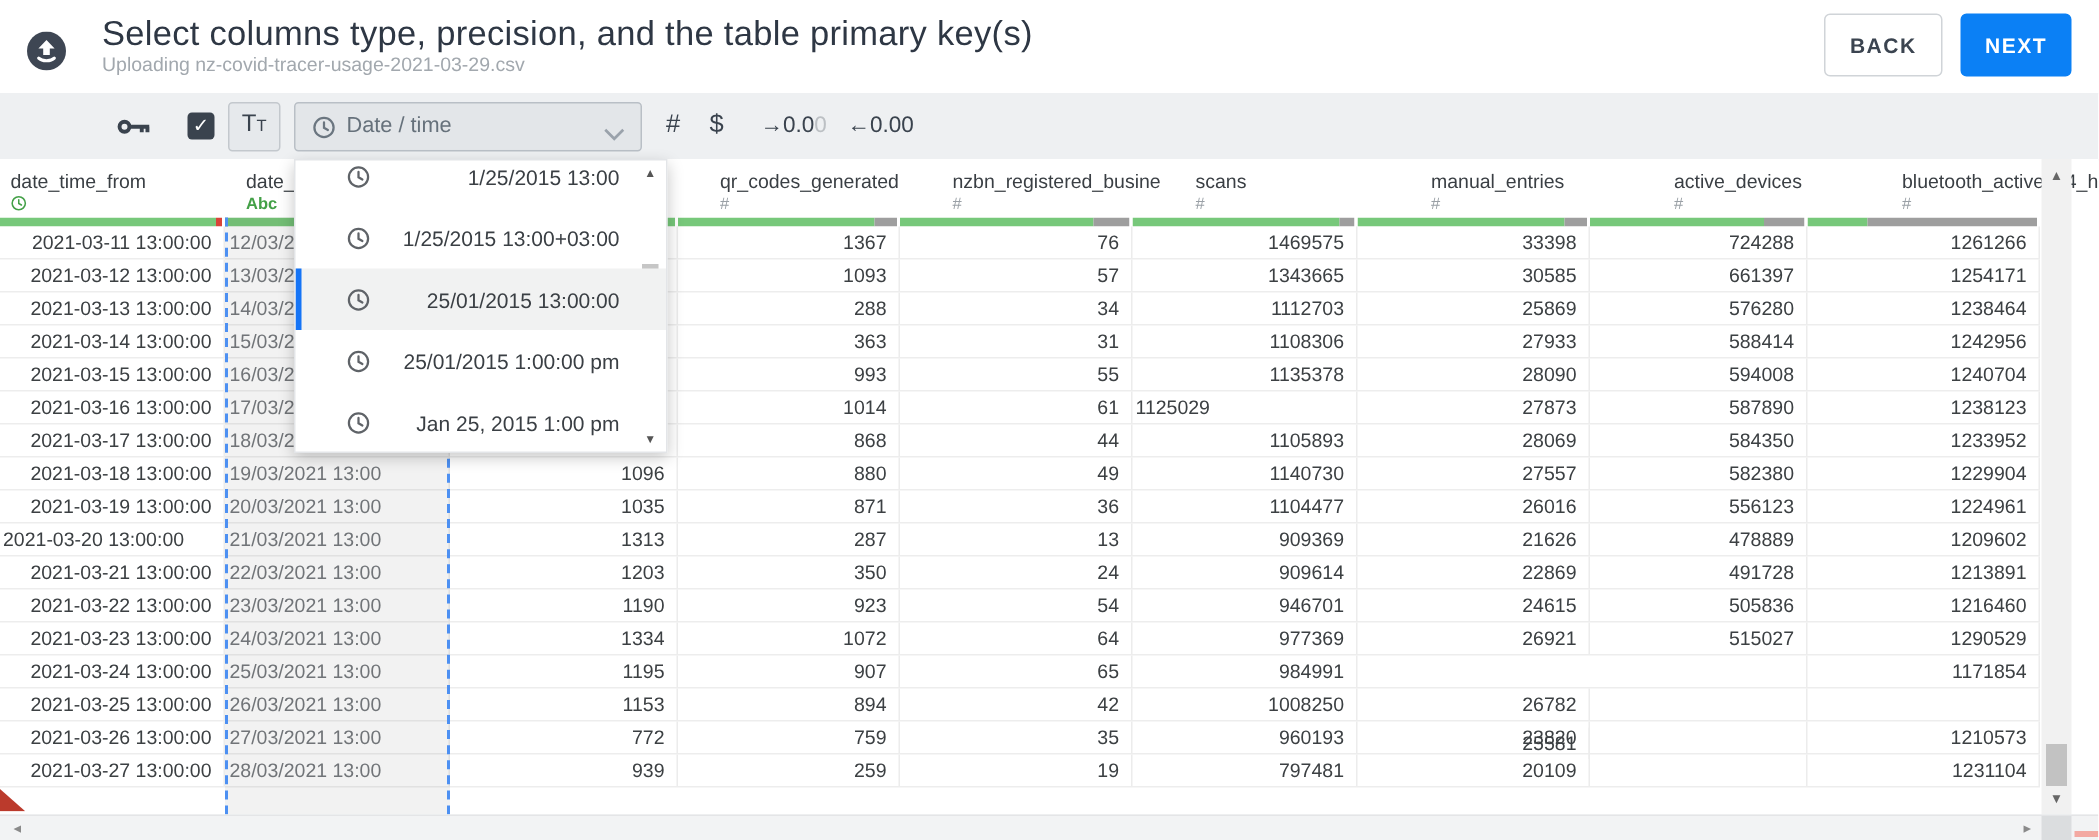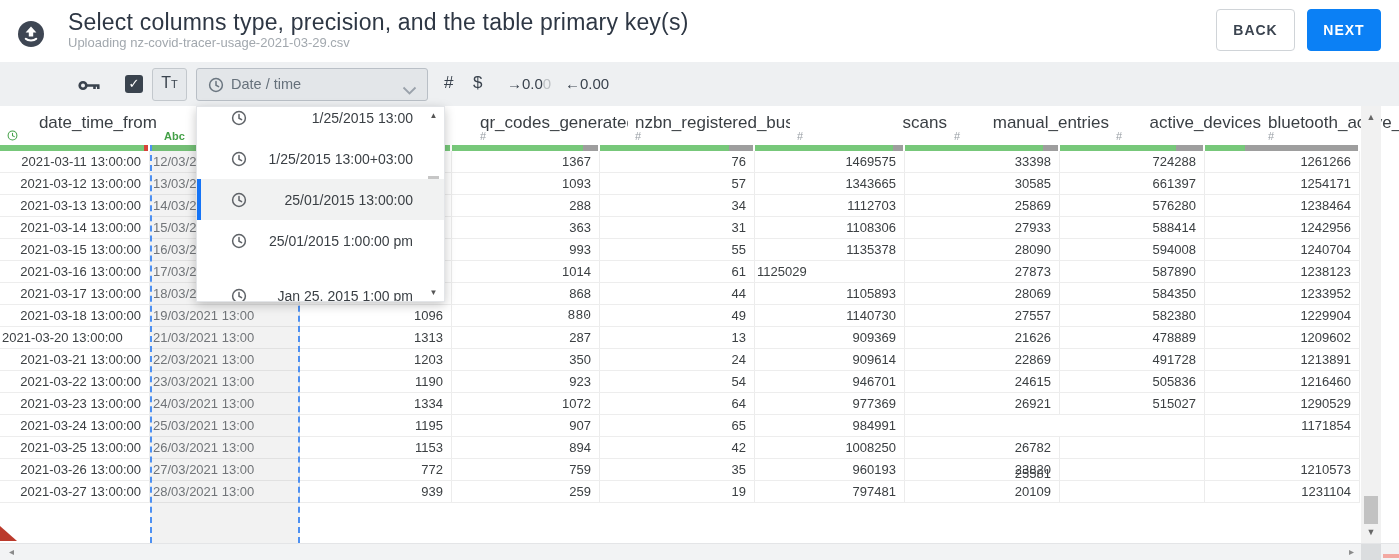--- a/index.html
+++ b/index.html
@@ -28,21 +28,21 @@
           border-radius:3px;}
   .select .clk{position:absolute;left:11px;top:8px;}
   .select .val{position:absolute;left:34px;top:7px;font-size:14.5px;color:#66717b;}
   .select .chev{position:absolute;right:10px;top:12px;}
   .tbi{position:absolute;top:11px;font-size:17px;color:#3a434e;}
   .dec{position:absolute;top:13px;font-size:15px;color:#3a434e;}
   .dec .muted{color:#bcc0c4;}
   
   .thead{position:absolute;left:0;top:106px;height:39px;display:flex;background:#fff;}
   .th{position:relative;height:39px;padding:7px 0 0 7px;overflow:hidden;white-space:nowrap;}
-  .th-name{font-size:17px;color:#3a3f44;text-align:right;}
+  .th-name{font-size:13px;color:#3a3f44;}
   .th-badge{position:absolute;left:7px;top:24px;font-size:11px;font-weight:bold;}
   .tbars{position:absolute;left:0;top:145px;height:6px;display:flex;}
   .bar{height:6px;display:flex;margin-right:2px;overflow:hidden;}
   .bar span{height:6px;display:block;}
   .tbody{position:absolute;left:0;top:151px;}
   .tr{display:flex;height:22px;box-sizing:border-box;border-bottom:1px solid #ededed;}
   .td{box-sizing:border-box;height:21px;line-height:21px;font-size:13px;color:#3c4043;
       white-space:nowrap;overflow:hidden;border-right:1px solid #ececec;}
   .td.sel{color:#75797d;}
   
@@ -271,26 +271,37 @@
         <div class="td" style="width: 155px; text-align: right; padding: 0px 8px 0px 2px;">44</div>
         <div class="td" style="width: 150px; text-align: right; padding: 0px 8px 0px 2px;">1105893</div>
         <div class="td" style="width: 155px; text-align: right; padding: 0px 8px 0px 2px;">28069</div>
         <div class="td" style="width: 145px; text-align: right; padding: 0px 8px 0px 2px;">584350</div>
         <div class="td" style="width: 155px; text-align: right; padding: 0px 8px 0px 2px;">1233952</div>
       </div>
       <div class="tr">
         <div class="td" style="width: 150px; text-align: right; padding: 0px 8px 0px 2px;">2021-03-18 13:00:00</div>
         <div class="td sel" style="width: 150px; text-align: left; padding: 0px 2px 0px 3px;">19/03/2021 13:00</div>
         <div class="td" style="width: 152px; text-align: right; padding: 0px 8px 0px 2px;">1096</div>
-        <div class="td" style="width: 148px; text-align: right; padding: 0px 8px 0px 2px; font-family: Liberation Mono, monospace;">880</div>
+        <div class="td" style="width: 148px; text-align: right; padding: 0px 8px 0px 2px;">880</div>
         <div class="td" style="width: 155px; text-align: right; padding: 0px 8px 0px 2px;">49</div>
         <div class="td" style="width: 150px; text-align: right; padding: 0px 8px 0px 2px;">1140730</div>
         <div class="td" style="width: 155px; text-align: right; padding: 0px 8px 0px 2px;">27557</div>
         <div class="td" style="width: 145px; text-align: right; padding: 0px 8px 0px 2px;">582380</div>
         <div class="td" style="width: 155px; text-align: right; padding: 0px 8px 0px 2px;">1229904</div>
+      </div>
+      <div class="tr">
+        <div class="td" style="width: 150px; text-align: right; padding: 0px 8px 0px 2px;">2021-03-19 13:00:00</div>
+        <div class="td sel" style="width: 150px; text-align: left; padding: 0px 2px 0px 3px;">20/03/2021 13:00</div>
+        <div class="td" style="width: 152px; text-align: right; padding: 0px 8px 0px 2px;">1035</div>
+        <div class="td" style="width: 148px; text-align: right; padding: 0px 8px 0px 2px;">871</div>
+        <div class="td" style="width: 155px; text-align: right; padding: 0px 8px 0px 2px;">36</div>
+        <div class="td" style="width: 150px; text-align: right; padding: 0px 8px 0px 2px;">1104477</div>
+        <div class="td" style="width: 155px; text-align: right; padding: 0px 8px 0px 2px;">26016</div>
+        <div class="td" style="width: 145px; text-align: right; padding: 0px 8px 0px 2px;">556123</div>
+        <div class="td" style="width: 155px; text-align: right; padding: 0px 8px 0px 2px;">1224961</div>
       </div>
       <div class="tr">
         <div class="td" style="width: 150px; text-align: left; padding: 0px 8px 0px 2px;">2021-03-20 13:00:00</div>
         <div class="td sel" style="width: 150px; text-align: left; padding: 0px 2px 0px 3px;">21/03/2021 13:00</div>
         <div class="td" style="width: 152px; text-align: right; padding: 0px 8px 0px 2px;">1313</div>
         <div class="td" style="width: 148px; text-align: right; padding: 0px 8px 0px 2px;">287</div>
         <div class="td" style="width: 155px; text-align: right; padding: 0px 8px 0px 2px;">13</div>
         <div class="td" style="width: 150px; text-align: right; padding: 0px 8px 0px 2px;">909369</div>
         <div class="td" style="width: 155px; text-align: right; padding: 0px 8px 0px 2px;">21626</div>
         <div class="td" style="width: 145px; text-align: right; padding: 0px 8px 0px 2px;">478889</div>
@@ -412,21 +423,21 @@
       </div>
       <div class="dd-item" style="top: 113px;">
         <div class="dd-ico">
           <svg width="16" height="16" viewBox="0 0 16 16">
             <circle cx="8" cy="8" r="6.4" stroke="#5f6368" stroke-width="1.5" fill="none"></circle>
             <path d="M8 4.6 V8.2 L10.6 9.7" stroke="#5f6368" stroke-width="1.5" fill="none" stroke-linecap="round"></path>
           </svg>
         </div>
         <div class="dd-label">25/01/2015 1:00:00 pm</div>
       </div>
-      <div class="dd-item" style="top: 168px;">
+      <div class="dd-item" style="top: 154px;">
         <div class="dd-ico">
           <svg width="16" height="16" viewBox="0 0 16 16">
             <circle cx="8" cy="8" r="6.4" stroke="#5f6368" stroke-width="1.5" fill="none"></circle>
             <path d="M8 4.6 V8.2 L10.6 9.7" stroke="#5f6368" stroke-width="1.5" fill="none" stroke-linecap="round"></path>
           </svg>
         </div>
         <div class="dd-label">Jan 25, 2015 1:00 pm</div>
       </div>
     </div>
 

